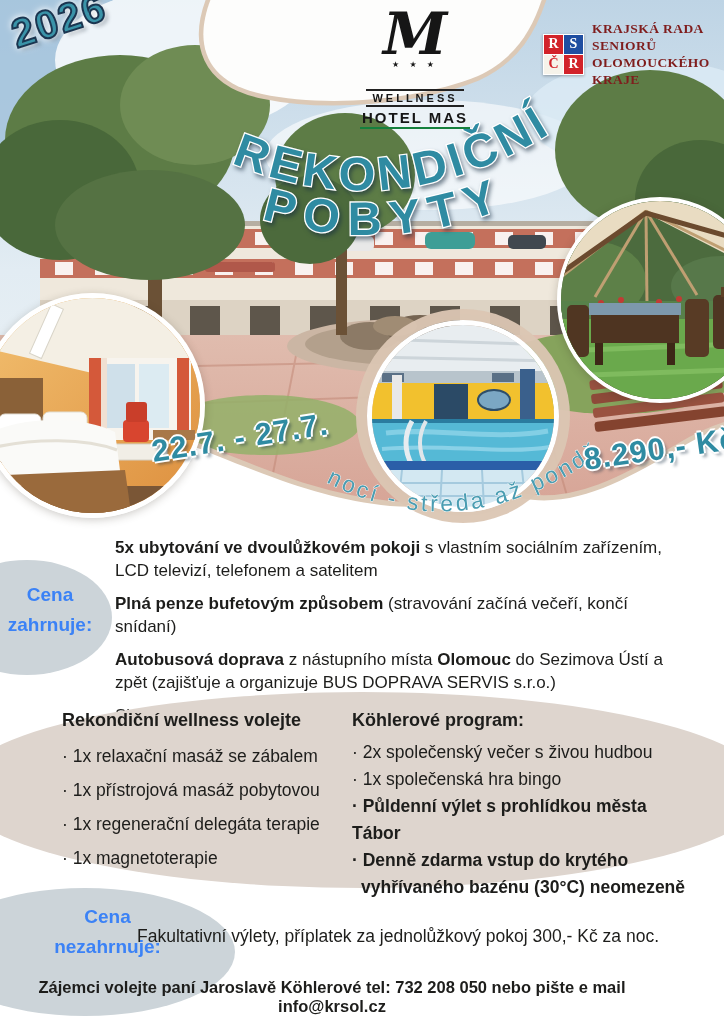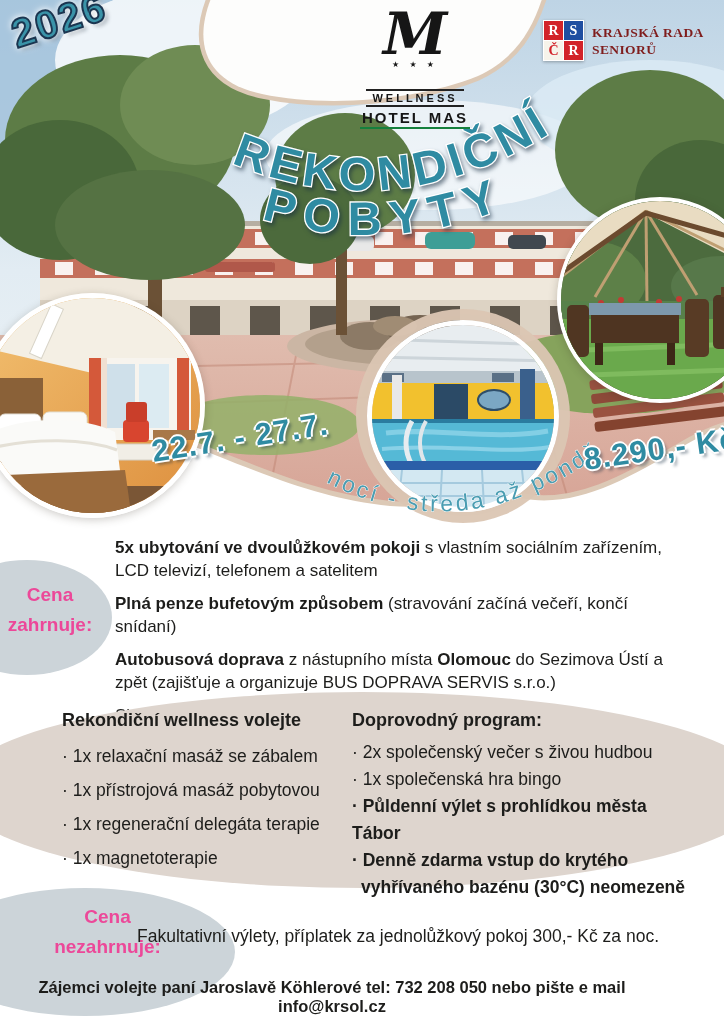--- a/index.html
+++ b/index.html
@@ -53,21 +53,21 @@
   .nights-text{font-family:"Liberation Sans",sans-serif;font-size:23px;fill:#4a9db2;
         letter-spacing:3px;stroke:#ffffff;stroke-width:.8px;paint-order:stroke;}
 
   .big-teal{font-weight:700;color:#2f8ba2;font-size:31px;letter-spacing:1px;white-space:nowrap;
         text-shadow:-2px 0 0 #fff,2px 0 0 #fff,0 -2px 0 #fff,0 2px 0 #fff,3px 4px 3px rgba(22,44,64,.4);}
   .dates{left:152px;top:434px;transform:rotate(-9deg);transform-origin:left center;}
   .price{left:584px;top:442px;transform:rotate(-8deg);transform-origin:left center;}
 
   
   .blob{background:#ccd4d9;border-radius:50%;}
-  .blob-label{font-weight:700;font-size:19px;line-height:30px;text-align:center;color:#ec4899;}
+  .blob-label{font-weight:700;font-size:19px;line-height:30px;text-align:center;color:#3b82f6;}
 
   .includes-list{left:115px;top:536px;width:562px;font-size:17px;line-height:23px;}
   .includes-list p{margin:0 0 10px 0;}
   .includes-list b{font-weight:700;}
 
   .program-ellipse{left:-45px;top:692px;width:814px;height:196px;background:#ded5ce;border-radius:50%;}
   .prog-col{position:absolute;}
   .prog-title{font-weight:700;font-size:18px;margin:0 0 8px 0;}
   .prog-item{font-size:17.5px;margin:0;}
   .wellness-col .prog-item{line-height:34px;}
@@ -327,20 +327,21 @@
 
     <div class="abs org-logo">
       <div class="org-grid">
         <span class="cell-red">R</span>
         <span class="cell-blue">S</span>
         <span class="cell-white">Č</span>
         <span class="cell-red">R</span>
       </div>
       <div class="org-text">
         <div>KRAJSKÁ RADA SENIORŮ</div>
+        <div>OLOMOUCKÉHO KRAJE</div>
       </div>
     </div>
 
     <div class="abs big-teal dates">22.7. - 27.7.</div>
     <svg class="title-svg" width="724" height="560" viewBox="0 0 724 560">
       <defs>
           <path id="arc3" d="M 318 478 Q 460 556 604 452" fill="none"></path>
         </defs>
       <text class="nights-text">
         <textPath href="#arc3" xlink:href="#arc3" startOffset="50%" text-anchor="middle">5 nocí - středa až pondělí</textPath>
@@ -366,21 +367,21 @@
 
   <div class="prog-col wellness-col" style="left:62px;top:710px;width:290px;">
     <p class="prog-title">Rekondiční wellness volejte</p>
     <p class="prog-item">· 1x relaxační masáž se zábalem</p>
     <p class="prog-item">· 1x přístrojová masáž pobytovou</p>
     <p class="prog-item">· 1x regenerační delegáta terapie</p>
     <p class="prog-item">· 1x magnetoterapie</p>
   </div>
 
   <div class="prog-col accomp-col" style="left:352px;top:710px;width:340px;">
-    <p class="prog-title">Doprovodný program:</p>
+    <p class="prog-title">Köhlerové program:</p>
     <p class="prog-item">· 2x společenský večer s živou hudbou</p>
     <p class="prog-item">· 1x společenská hra bingo</p>
     <p class="prog-item bold">· Půldenní výlet s prohlídkou města Tábor</p>
     <p class="prog-item bold">· Denně zdarma vstup do krytého</p>
     <p class="prog-item bold cont">vyhřívaného bazénu (30°C) neomezeně</p>
   </div>
 
   <div class="abs blob" style="left:-65px;top:888px;width:300px;height:128px;"></div>
   <div class="abs blob-label" style="left:0;top:902px;width:215px;">
     <div>Cena</div>

